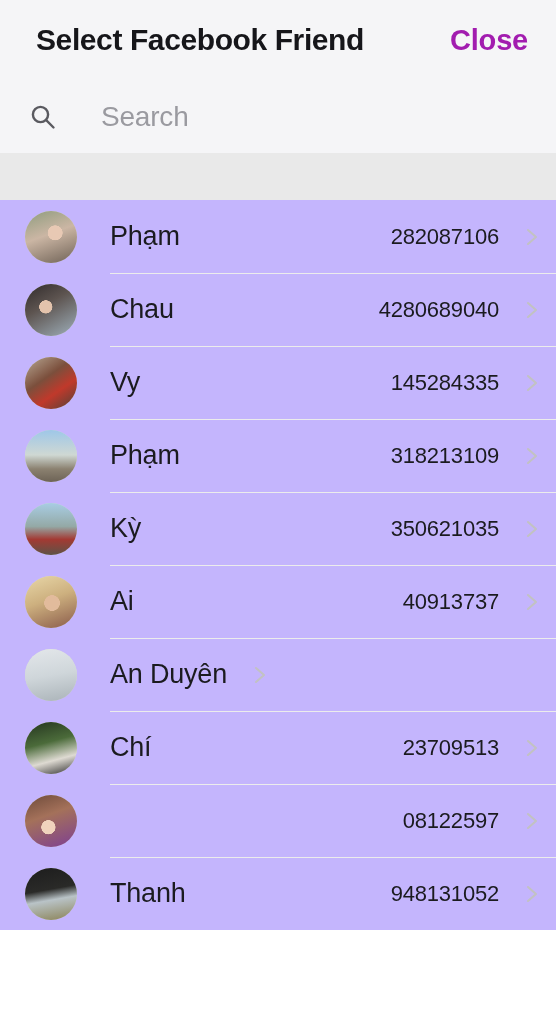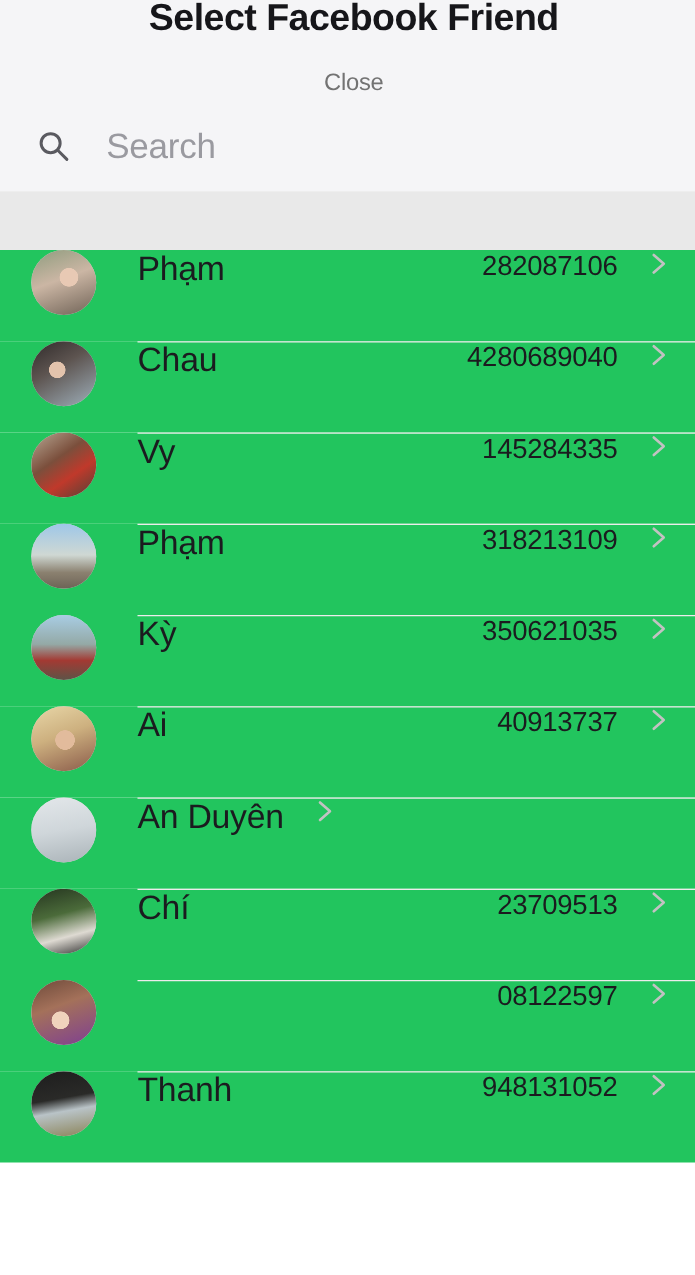--- a/index.html
+++ b/index.html
@@ -25,35 +25,34 @@
   }
 
   
   .header {
     height: 80px;
     background: #f5f5f7;
     display: flex;
     align-items: center;
     justify-content: space-between;
     padding: 0 26px 0 36px;
-    flex-direction: column;
   }
 
   .header-title {
     font-size: 30px;
     font-weight: 700;
     color: #16161a;
     letter-spacing: -0.4px;
     line-height: 1;
   }
 
   .close-button {
-    font-size: 19px;
-    font-weight: 400;
-    color: #737373;
+    font-size: 29px;
+    font-weight: 700;
+    color: #a21caf;
     letter-spacing: -0.2px;
     line-height: 1;
     cursor: pointer;
     background: none;
     border: none;
     font-family: inherit;
     padding: 4px 2px;
   }
 
   
@@ -68,21 +67,21 @@
   .search-icon {
     width: 30px;
     height: 30px;
     flex: 0 0 30px;
     display: block;
     color: #5a5a60;
   }
 
   .search-input {
     flex: 1 1 auto;
-    margin-left: 27px;
+    margin-left: 43px;
     border: none;
     outline: none;
     background: transparent;
     font-family: inherit;
     font-size: 28px;
     color: #1b1b1f;
     letter-spacing: -0.2px;
     height: 40px;
   }
   .search-input::placeholder {
@@ -100,24 +99,24 @@
   
   .friend-list {
     background: #ffffff;
     width: 100%;
   }
 
   .friend-row {
     position: relative;
     height: 73px;
     display: flex;
-    align-items: flex-start;
+    align-items: center;
     padding-left: 25px;
-    padding-right: 18px;
-    background: #22c55e;
+    padding-right: 13px;
+    background: #c4b5fd;
     cursor: pointer;
   }
 
   .friend-row + .friend-row::before {
     content: "";
     position: absolute;
     top: 0;
     left: 110px;
     right: 0;
     height: 1px;

